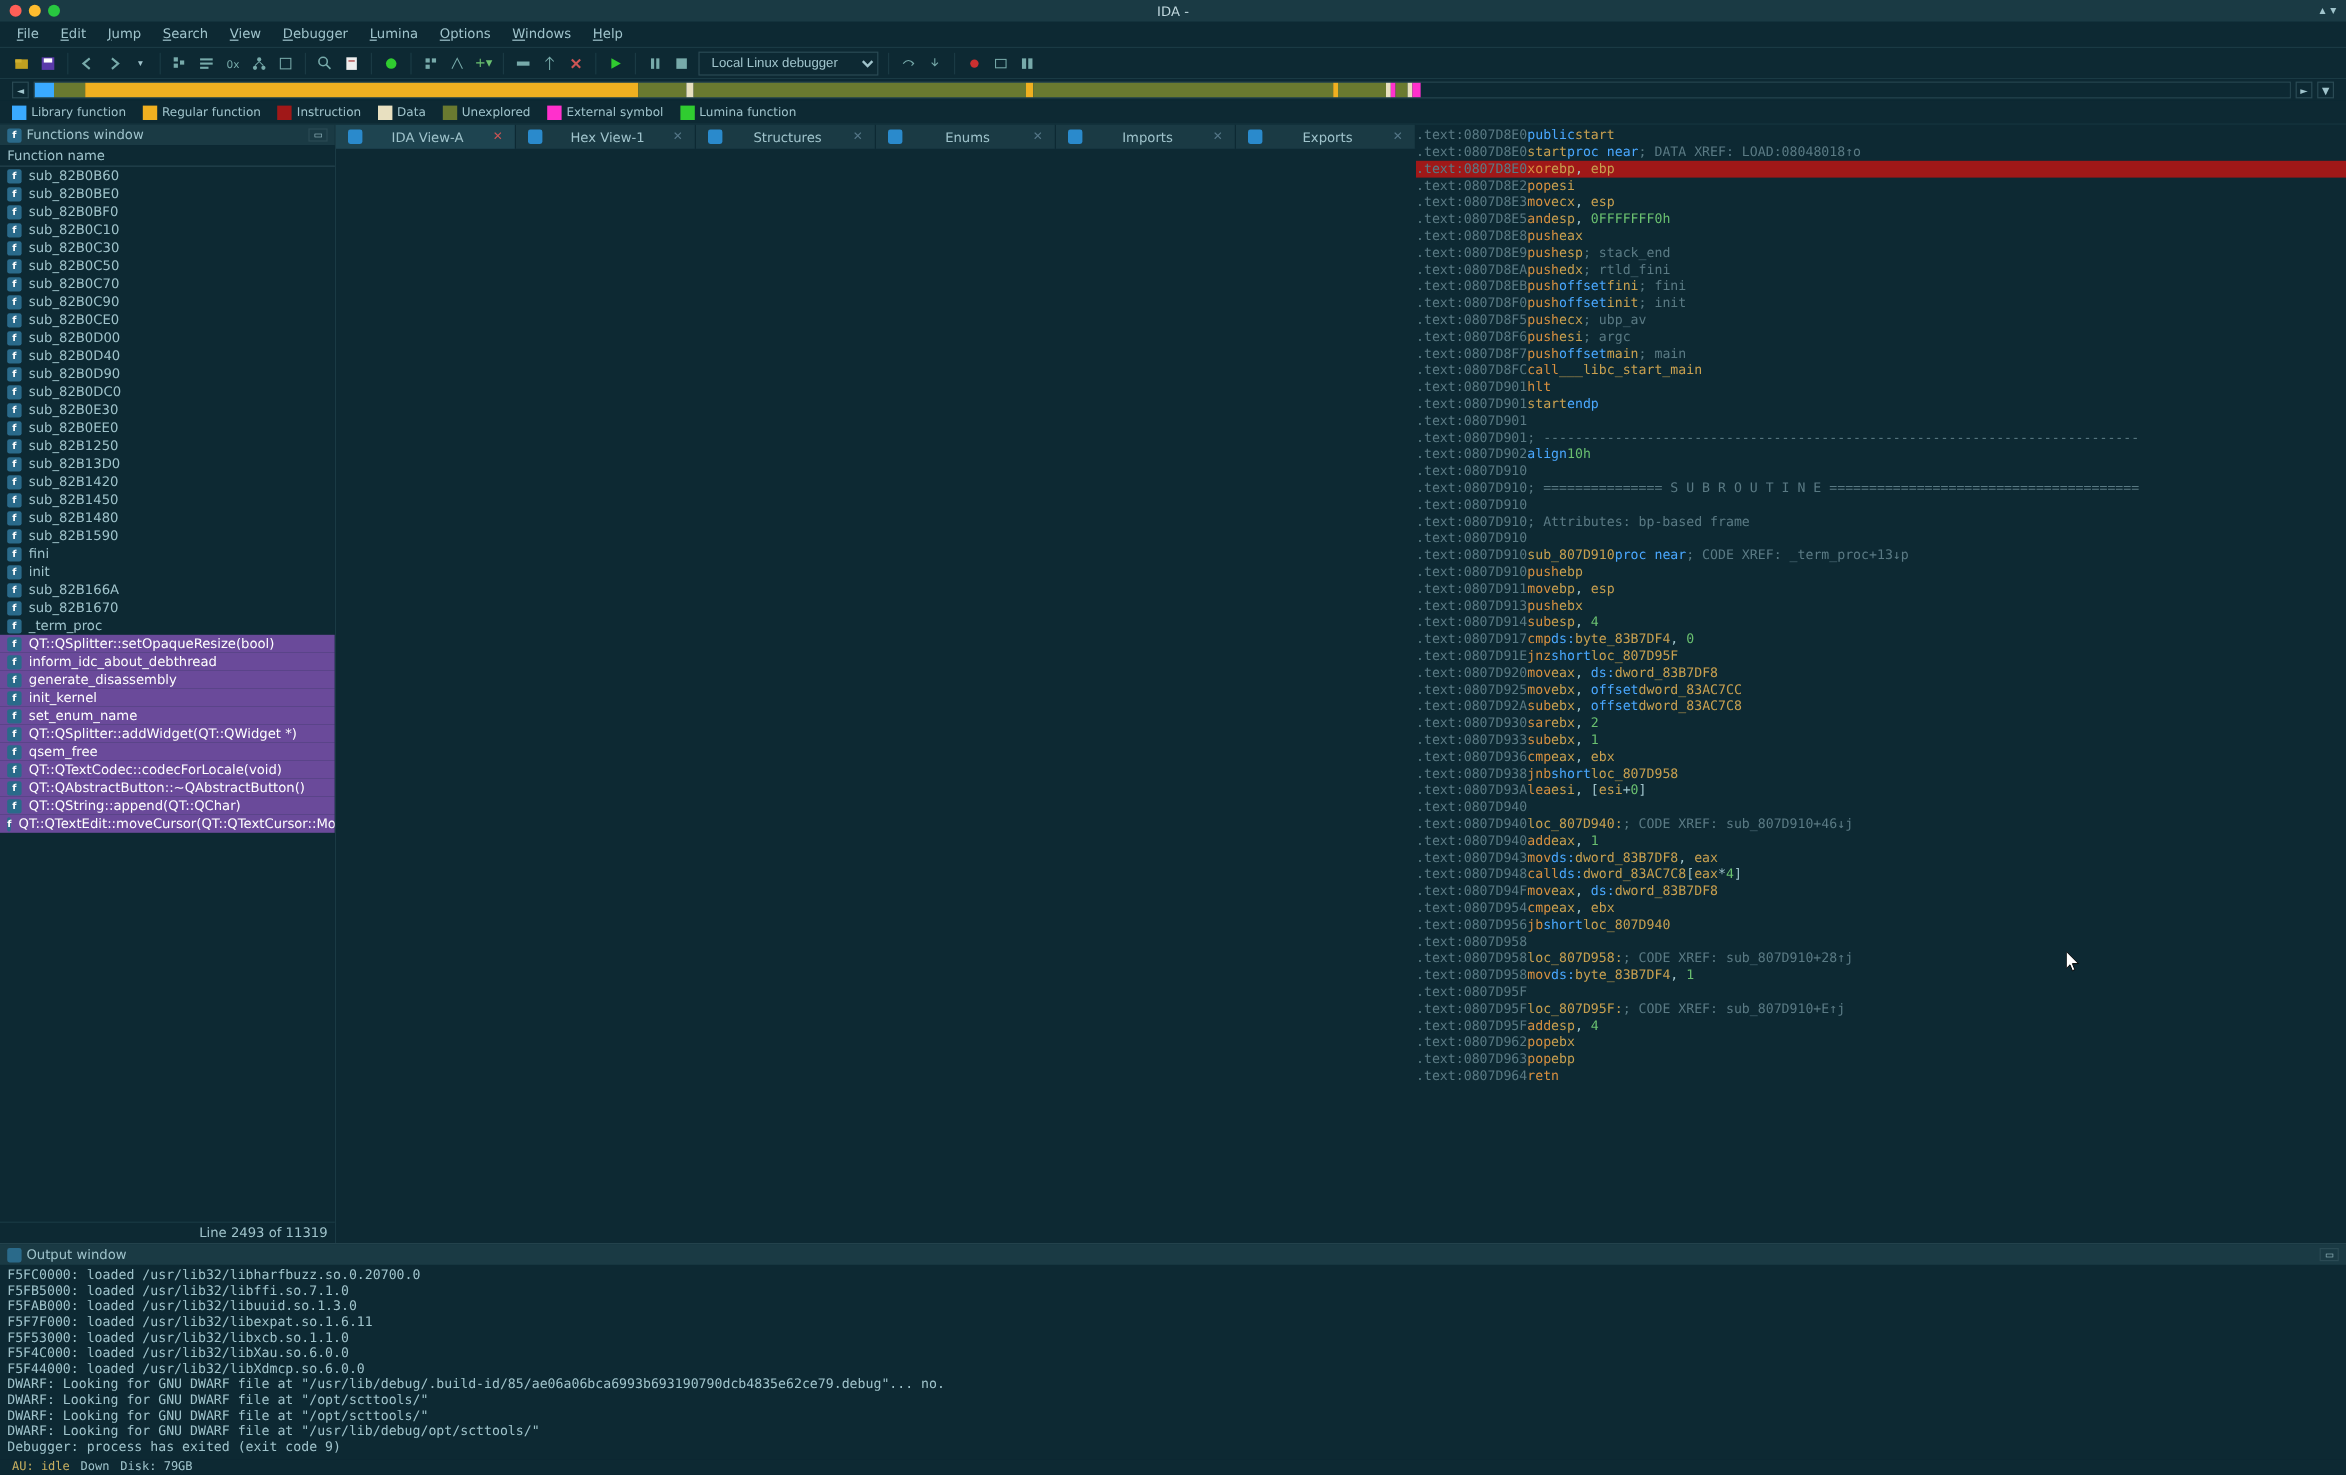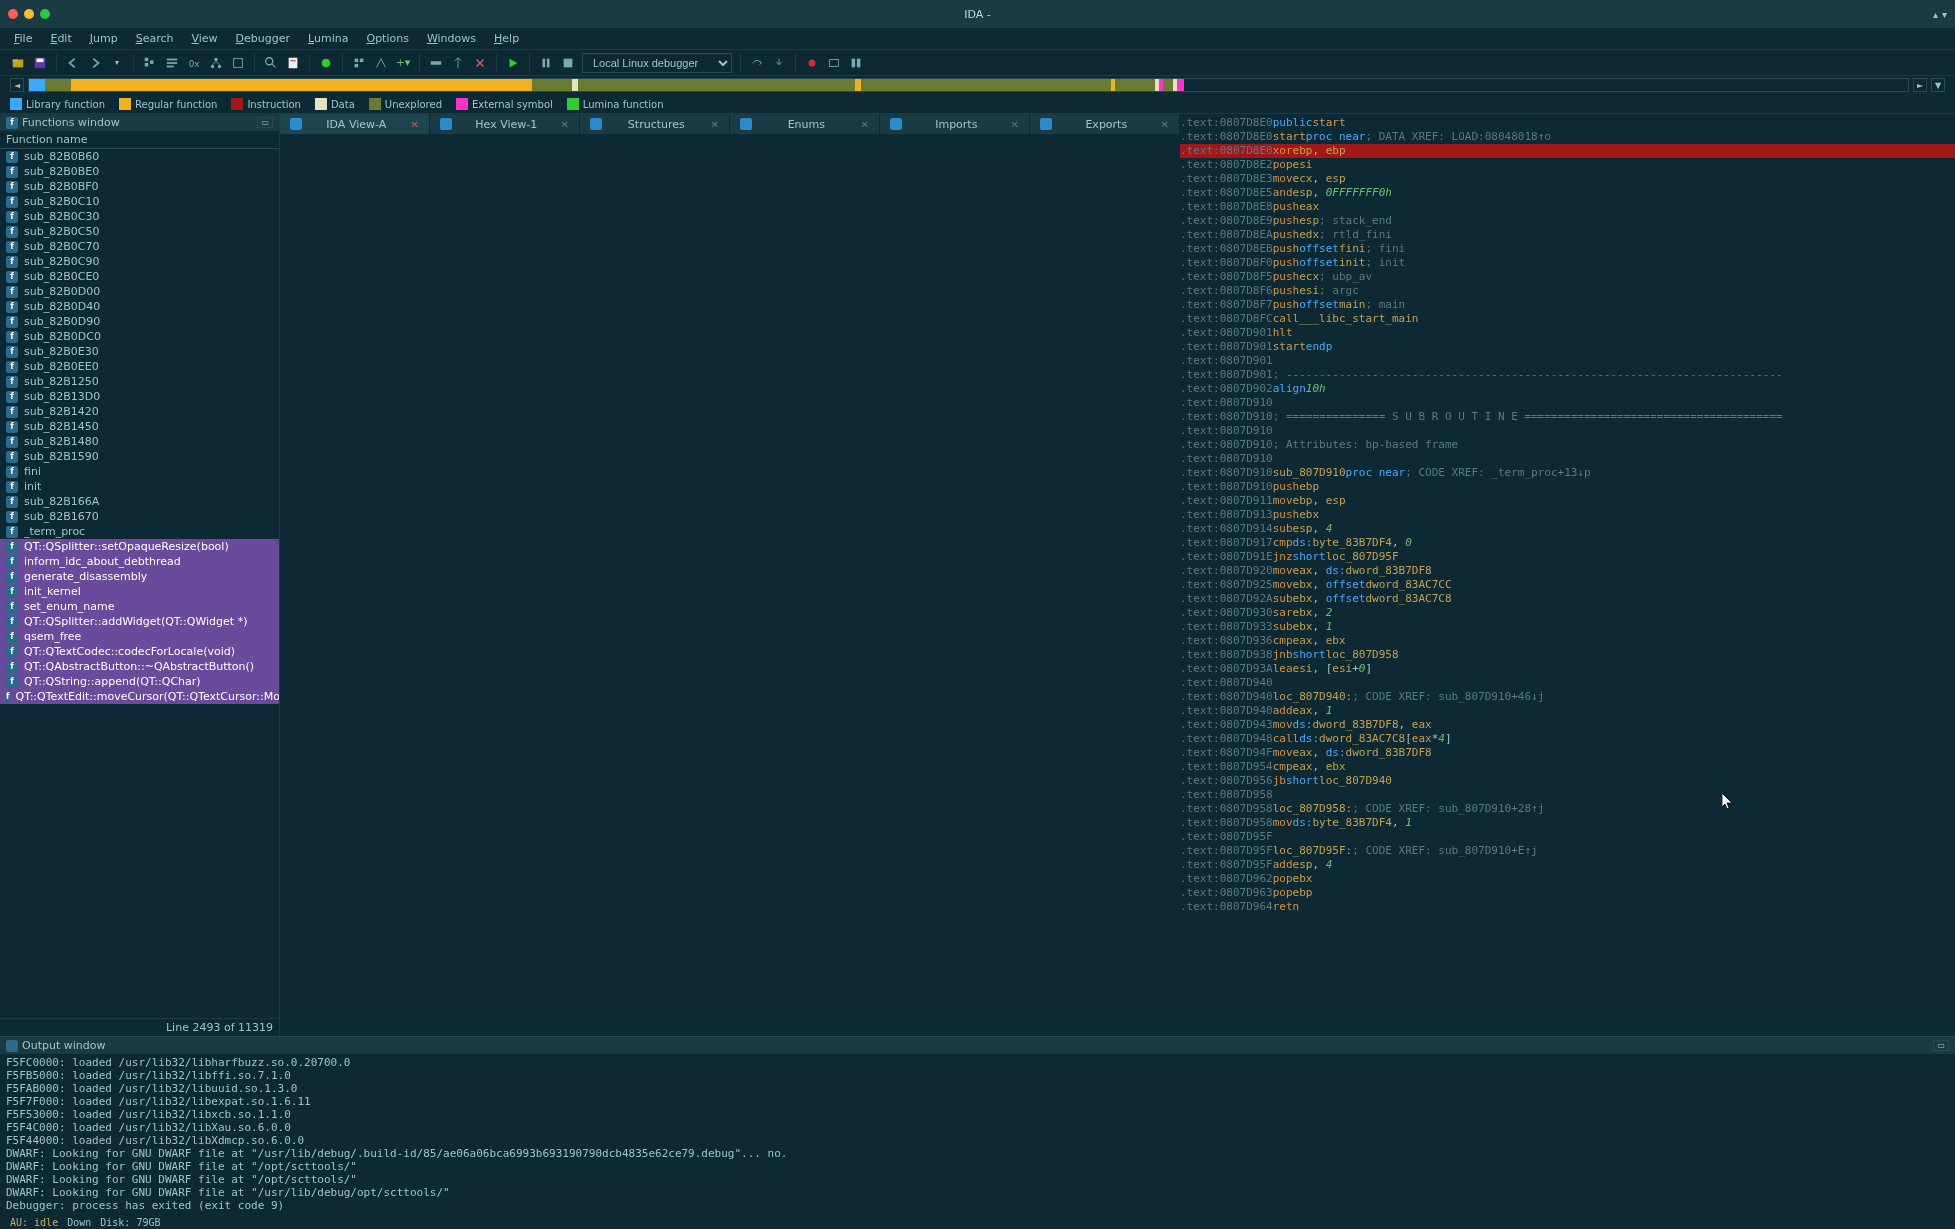--- a/index.html
+++ b/index.html
@@ -9,21 +9,21 @@
   background: #0d2933;
   color: #a0c4cc;
   width: 1955px;
   height: 1229px;
   overflow: hidden;
   display: flex;
   flex-direction: column;
 }
 .title-bar {
   background: #1a3a44;
-  height: 28px;
+  height: 18px;
   display: flex;
   align-items: center;
   padding: 0 8px;
   position: relative;
   justify-content: flex-end;
 }
 .traffic-lights { display: flex; gap: 6px; }
 .traffic-light { width: 10px; height: 10px; border-radius: 50%; }
 .tl-red { background: #ff5f57; }
 .tl-yellow { background: #febc2e; }
@@ -178,21 +178,21 @@
   line-height: 14px;
   background: #0d2933;
   padding-top: 2px;
   white-space: pre;
 }
 .da-line { display: flex; }
 .da-line.hl { background: #a01818; }
 .da-addr { color: #5a7a84; }
 .c-blue { color: #4aa8ff; }
 .c-orange { color: #d89040; }
-.c-green { color: #6ac070; font-style: italic; }
+.c-green { color: #6ac070; }
 .c-brown { color: #c8a050; }
 .c-gray { color: #5a7a84; }
 
 .bottom-status {
   background: #0d2933;
   padding: 2px 6px;
   font-family: monospace;
   font-size: 11px;
   border-top: 1px solid #1a3a44;
   display: flex;

